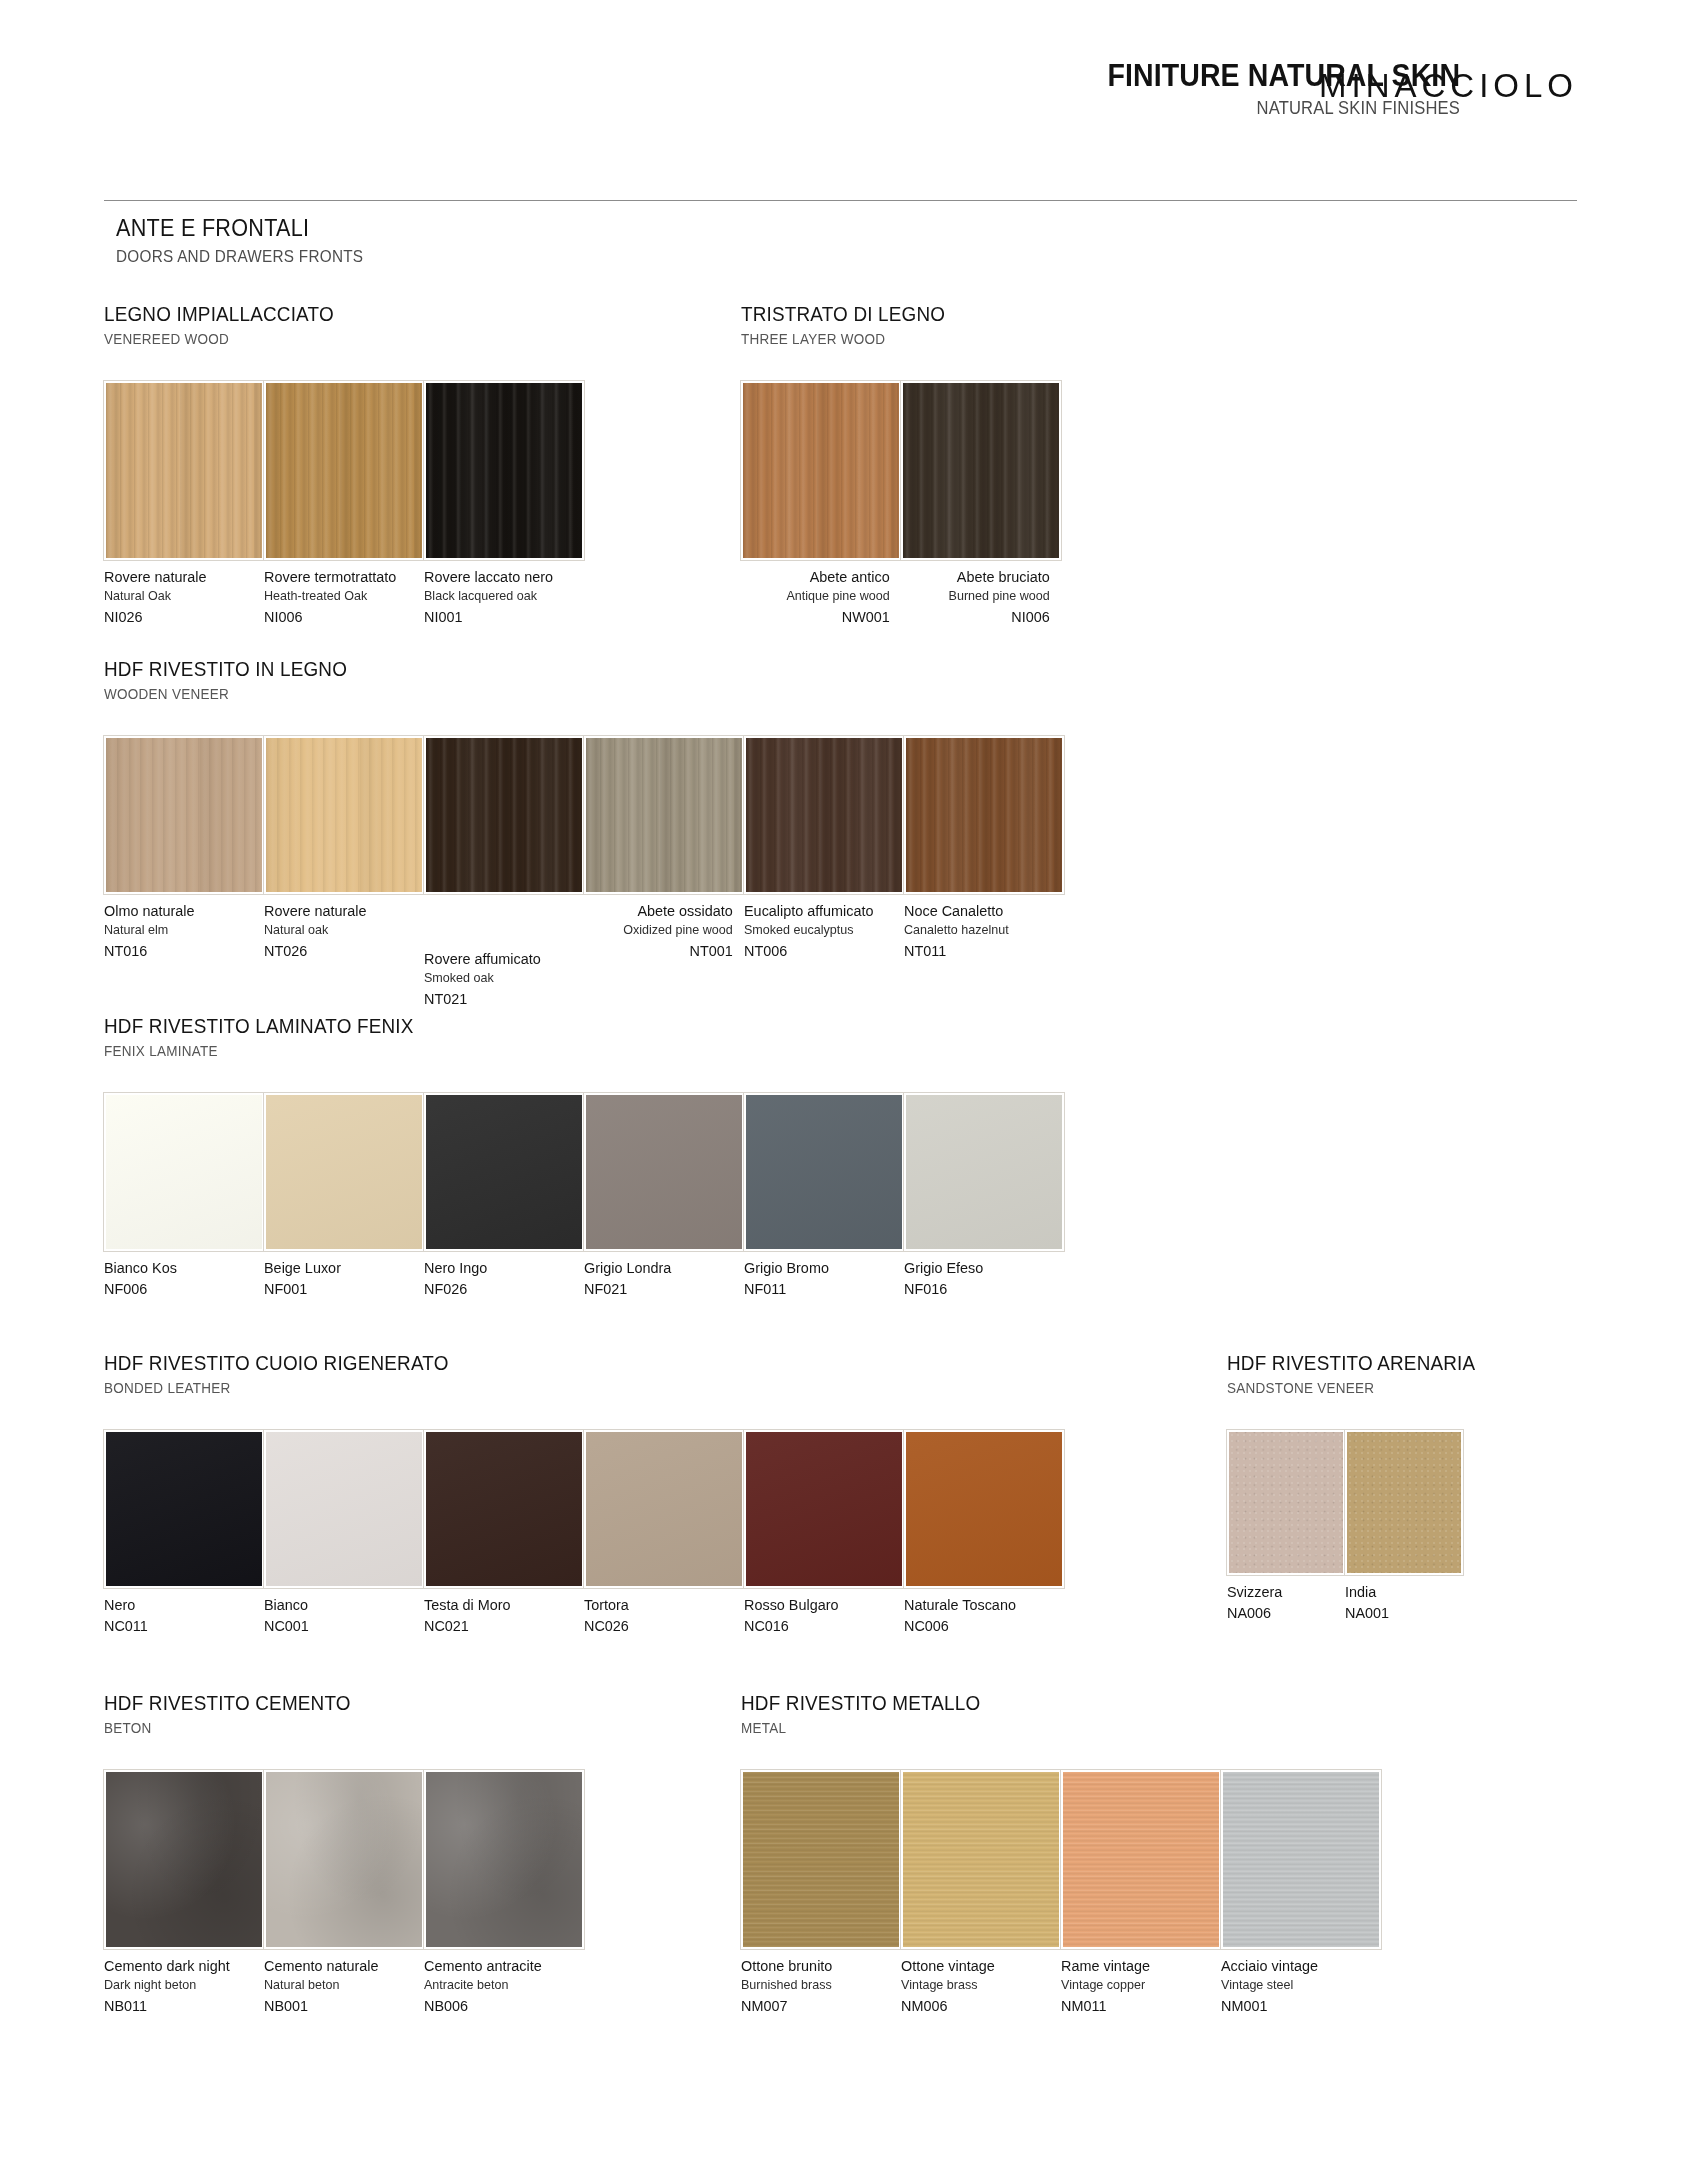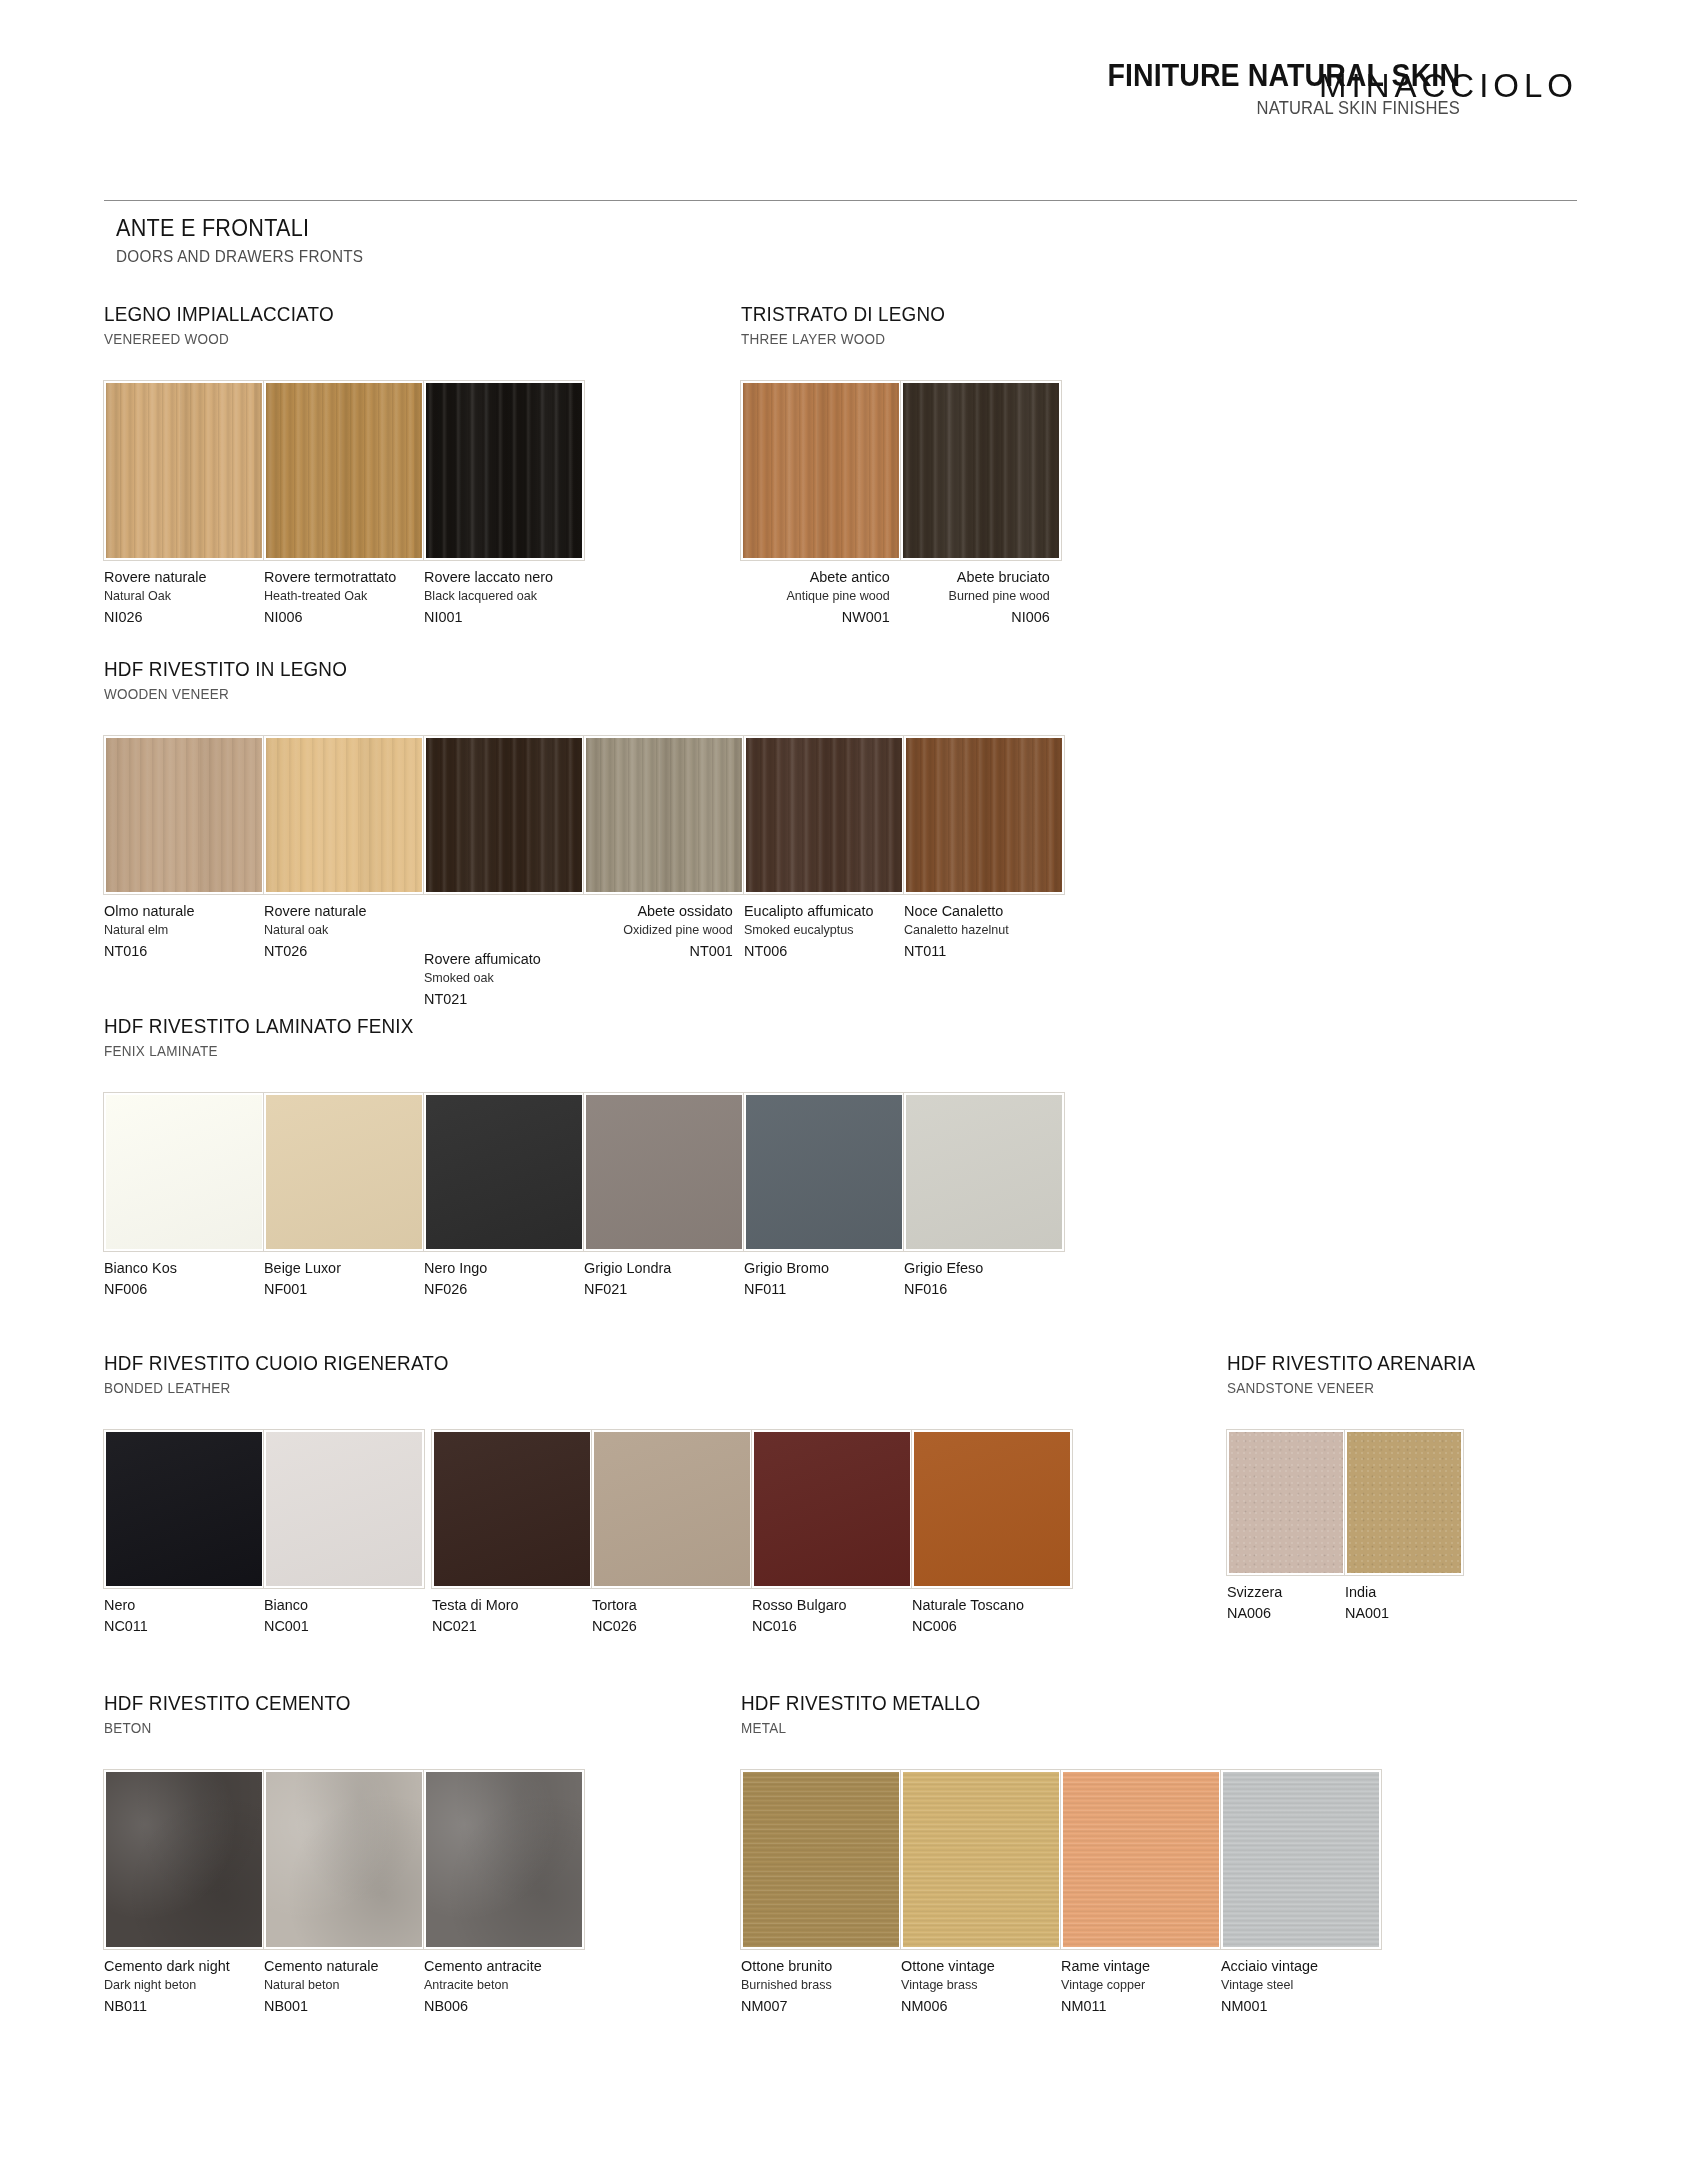--- a/index.html
+++ b/index.html
@@ -400,21 +400,21 @@
             <div class="lab-code tight">NC011</div>
           </div>
         </div>
         <div class="swatch" style="width: 160px;">
           <div class="chip flat" style="width: 160px; height: 158px; background-color: rgb(227, 222, 219);"></div>
           <div class="labels">
             <div class="lab-it">Bianco</div>
             <div class="lab-code tight">NC001</div>
           </div>
         </div>
-        <div class="swatch" style="width: 160px; margin-left: 8px;">
+        <div class="swatch" style="width: 160px;">
           <div class="chip flat" style="width: 160px; height: 158px; background-color: rgb(55, 35, 29);"></div>
           <div class="labels">
             <div class="lab-it">Testa di Moro</div>
             <div class="lab-code tight">NC021</div>
           </div>
         </div>
         <div class="swatch" style="width: 160px;">
           <div class="chip flat" style="width: 160px; height: 158px; background-color: rgb(181, 163, 143);"></div>
           <div class="labels">
             <div class="lab-it">Tortora</div>

